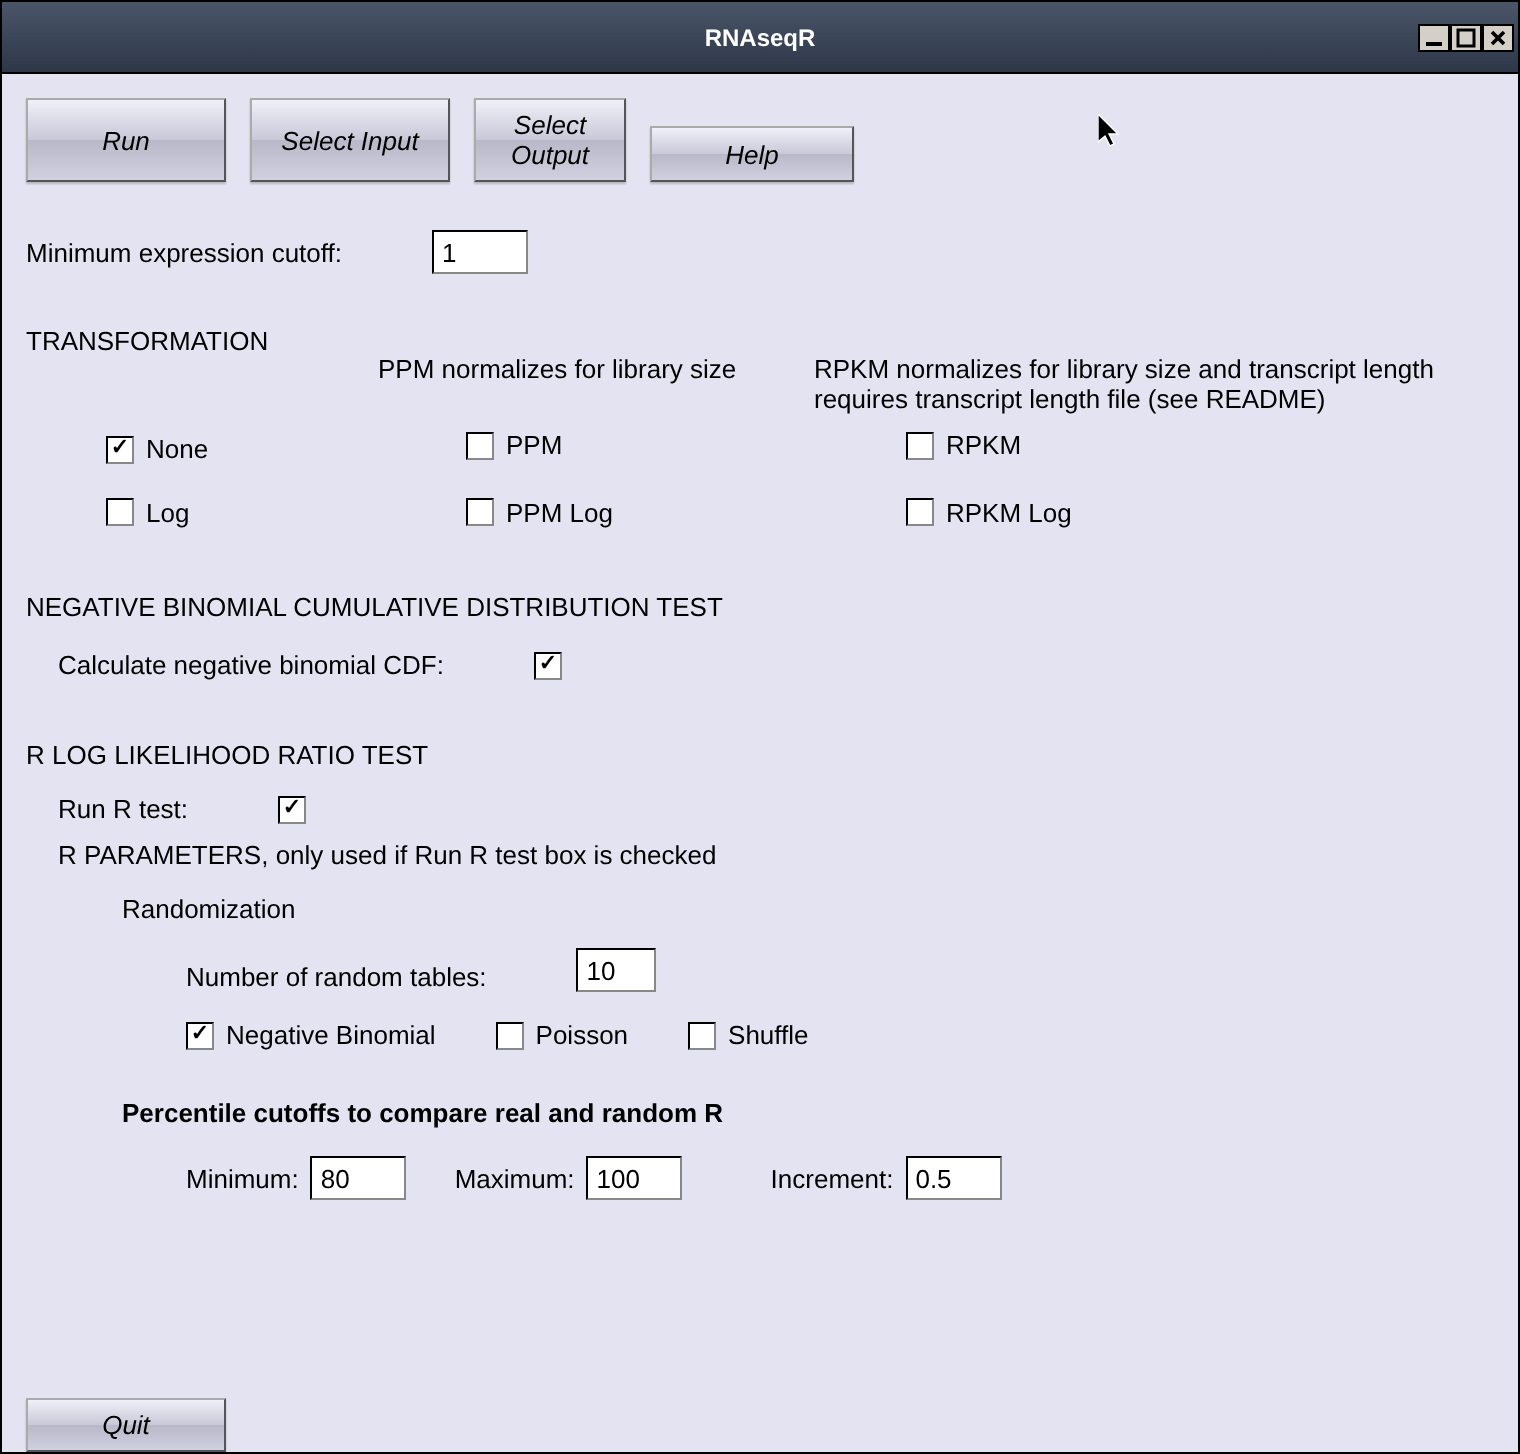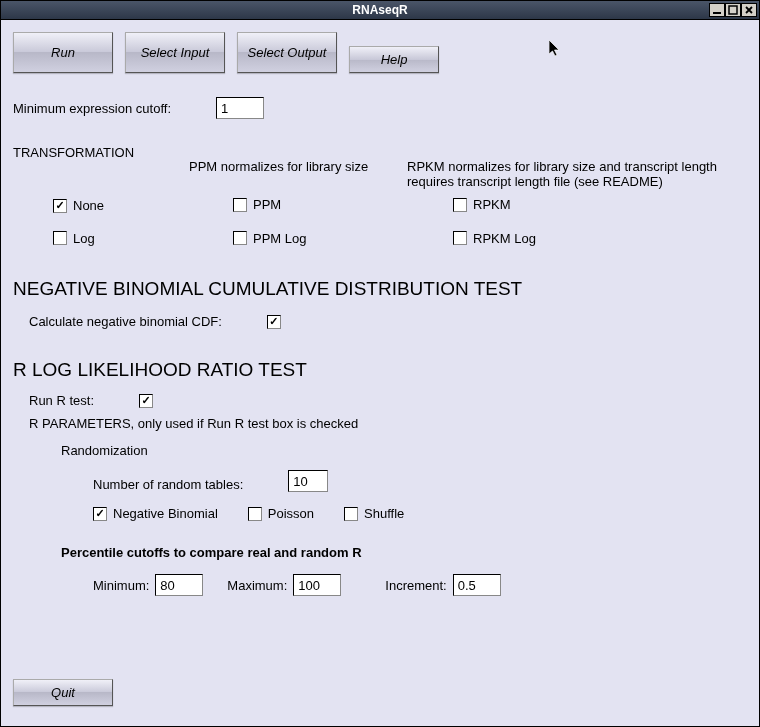--- a/index.html
+++ b/index.html
@@ -13,21 +13,21 @@
     }
     .window {
       width: 760px;
       height: 727px;
       background: #e3e3f2;
       border: 1px solid #000;
       display: flex;
       flex-direction: column;
     }
     .titlebar {
-      height: 19px;
+      height: 36px;
       background: linear-gradient(to bottom, #4a5568, #2d3748);
       color: #fff;
       display: flex;
       align-items: center;
       font-size: 12px;
       font-weight: bold;
       border-bottom: 1px solid #000;
       position: relative;
     }
     .title-text {
@@ -78,22 +78,22 @@
       border-left-color: #aaa;
       padding: 5px 0;
       font-size: 13px;
       cursor: pointer;
       text-align: center;
       box-shadow: 0 1px 1px rgba(0,0,0,0.2);
       font-style: italic;
     }
     .btn-run { width: 100px; }
     .btn-select-input { width: 100px; }
-    .btn-select-output { width: 100px; }
-    .btn-help { width: 90px; margin-top: 14px; }
+    .btn-select-output { width: 76px; }
+    .btn-help { width: 102px; margin-top: 14px; }
     .btn-quit { width: 100px; }
     .row {
       display: flex;
       align-items: center;
       margin-bottom: 4px;
       gap: 39px;
     }
     .label {
       margin-right: 6px;
     }
@@ -104,21 +104,21 @@
       background: #fff;
       padding: 3px 4px;
       font-size: 13px;
       height: 22px;
     }
     .input-small { width: 48px; }
     .input-med { width: 40px; }
     .section-header {
       margin-top: 22px;
       margin-bottom: 6px;
-      font-size: 19px;
+      font-size: 13px;
     }
     .transform-section {
       margin-top: 26px;
     }
     .transform-top {
       display: flex;
       align-items: flex-start;
     }
     .transform-title {
       width: 176px;
@@ -162,21 +162,21 @@
       font-size: 11px;
       line-height: 1;
       font-weight: bold;
       cursor: pointer;
     }
     .indent1 { padding-left: 16px; }
     .indent2 { padding-left: 48px; }
     .indent3 { padding-left: 80px; }
     .quit-section {
       position: absolute;
-      bottom: 20px;
+      bottom: 0;
       left: 12px;
     }
     .cursor {
       position: absolute;
       top: 20px;
       left: 548px;
       pointer-events: none;
       z-index: 100;
     }
   </style>

